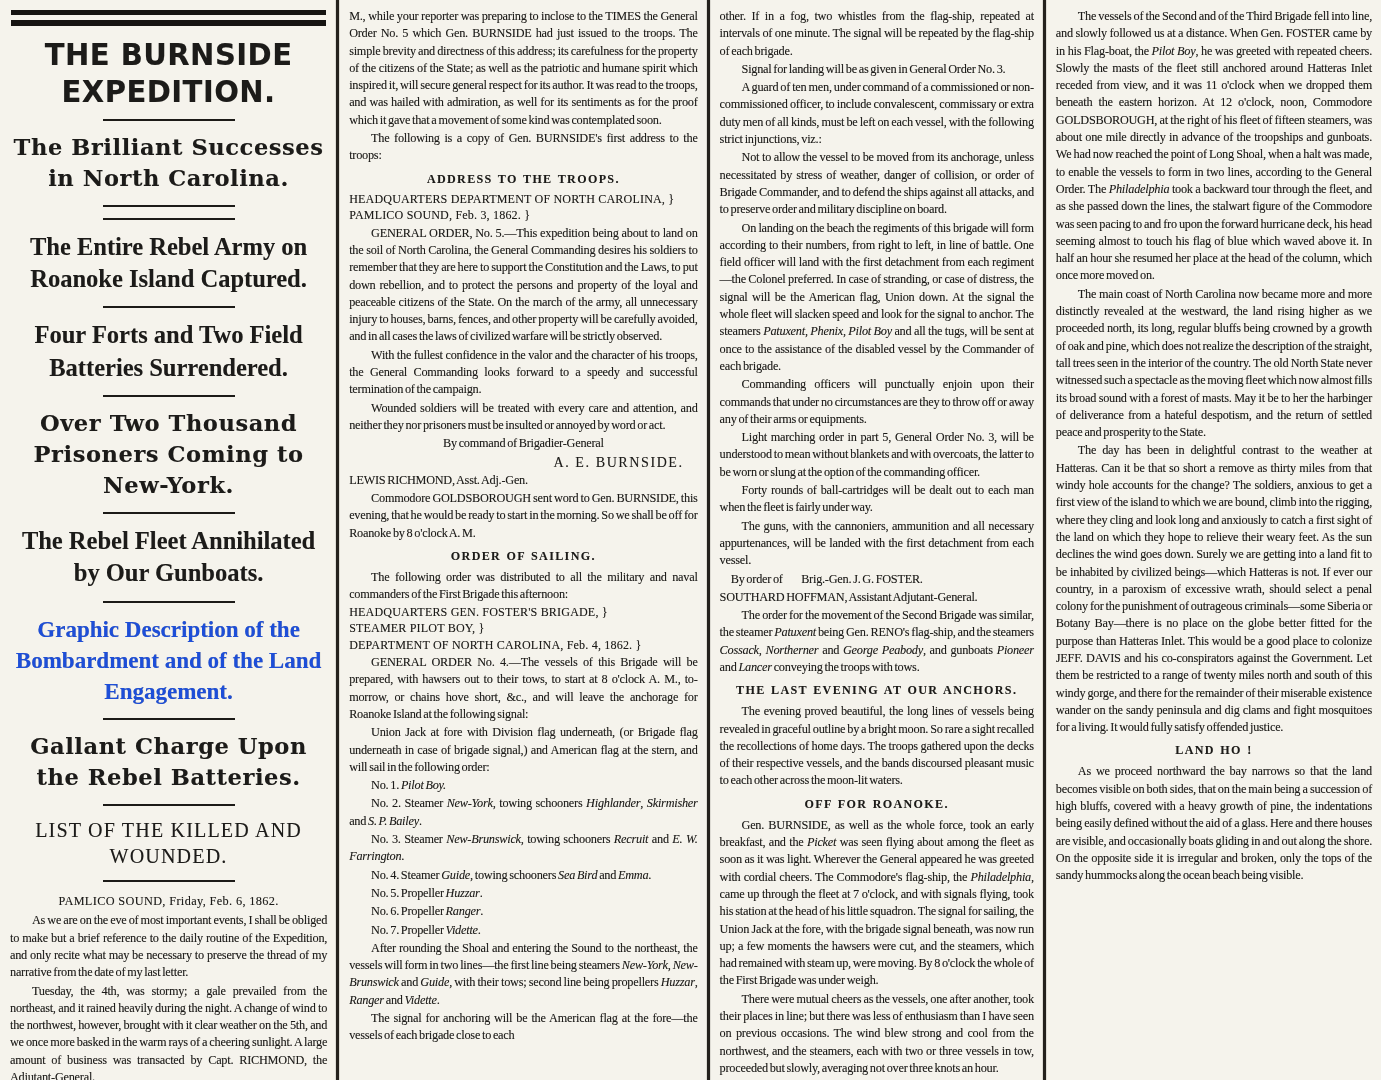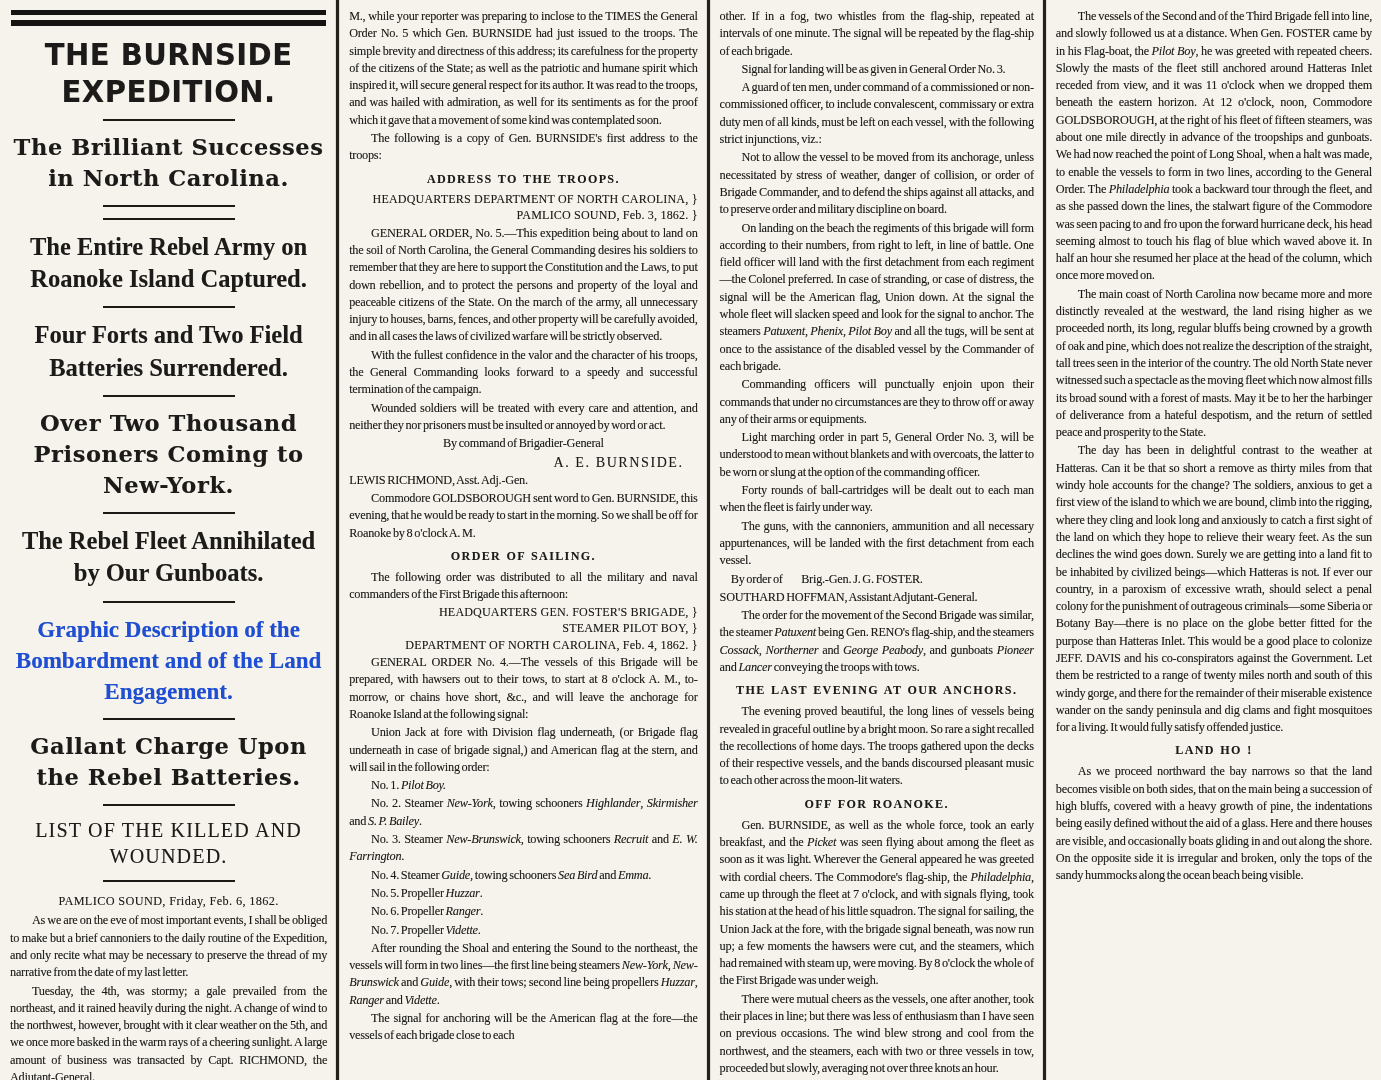--- a/index.html
+++ b/index.html
@@ -21,21 +21,21 @@
   .vrule{width:3px;background:#24211d;height:100%;flex:none;box-shadow:0 0 1px #000;}
 
   .blk{margin:0 0 1px;}
   .p,.p-cont,.p-noind,.sig-center,.sig-right,.sig-split,.dateline{
     font-size:12.2px;line-height:17.3px;text-align:justify;
     letter-spacing:-0.2px;word-spacing:-1px;
   }
   .p{text-indent:1.8em;}
   .p-cont,.p-noind{text-indent:0;}
   .heading{font-size:12px;font-weight:bold;letter-spacing:1.4px;text-align:center;margin:7px 0 5px;word-spacing:1px;}
-  .hq{font-size:12px;line-height:15.5px;text-align:right;letter-spacing:0.2px;word-spacing:0;}
+  .hq{font-size:12px;line-height:15.5px;text-align:left;letter-spacing:0.2px;word-spacing:0;}
   .dateline{text-align:center;margin:4px 0 2px;letter-spacing:0.4px;word-spacing:0;}
   .sig-center{text-align:center;}
   .sig-right{text-align:right;padding-right:14px;font-size:14px;letter-spacing:1.6px;word-spacing:0;}
   .sig-split{white-space:pre-wrap;text-align:left;}
 
   .bar{height:5px;border-top:5px solid #161412;border-bottom:6px solid #161412;margin:2px 1px 12px;}
   .rule{width:132px;height:2px;background:#1c1a17;margin:11px auto;}
   .h-main{
     font-family:"DejaVu Sans","Liberation Sans",sans-serif;
     font-weight:bold;font-size:29px;line-height:1.2;text-align:center;
@@ -66,21 +66,21 @@
       <div class="blk rule"></div>
       <div class="blk h-serif">The Rebel Fleet Annihilated by Our Gunboats.</div>
       <div class="blk rule"></div>
       <div class="blk h-light">Graphic Description of the Bombardment and of the Land Engagement.</div>
       <div class="blk rule"></div>
       <div class="blk h-fat">Gallant Charge Upon the Rebel Batteries.</div>
       <div class="blk rule"></div>
       <div class="blk h-caps">LIST OF THE KILLED AND WOUNDED.</div>
       <div class="blk rule"></div>
       <div class="blk dateline">PAMLICO SOUND, Friday, Feb. 6, 1862.</div>
-      <div class="blk p">As we are on the eve of most important events, I shall be obliged to make but a brief cannoniers to the daily routine of the Expedition, and only recite what may be necessary to preserve the thread of my narrative from the date of my last letter.</div>
+      <div class="blk p">As we are on the eve of most important events, I shall be obliged to make but a brief reference to the daily routine of the Expedition, and only recite what may be necessary to preserve the thread of my narrative from the date of my last letter.</div>
       <div class="blk p">Tuesday, the 4th, was stormy; a gale prevailed from the northeast, and it rained heavily during the night. A change of wind to the northwest, however, brought with it clear weather on the 5th, and we once more basked in the warm rays of a cheering sunlight. A large amount of business was transacted by Capt. RICHMOND, the Adjutant-General.</div>
     </div>
   <div class="vrule"></div>
   <div class="col col-2">
       <div class="blk p-cont">M., while your reporter was preparing to inclose to the TIMES the General Order No. 5 which Gen. BURNSIDE had just issued to the troops. The simple brevity and directness of this address; its carefulness for the property of the citizens of the State; as well as the patriotic and humane spirit which inspired it, will secure general respect for its author. It was read to the troops, and was hailed with admiration, as well for its sentiments as for the proof which it gave that a movement of some kind was contemplated soon.</div>
       <div class="blk p">The following is a copy of Gen. BURNSIDE's first address to the troops:</div>
       <div class="blk heading">ADDRESS TO THE TROOPS.</div>
       <div class="blk hq">HEADQUARTERS DEPARTMENT OF NORTH CAROLINA, }</div>
       <div class="blk hq">PAMLICO SOUND, Feb. 3, 1862. }</div>
       <div class="blk p">GENERAL ORDER, No. 5.—This expedition being about to land on the soil of North Carolina, the General Commanding desires his soldiers to remember that they are here to support the Constitution and the Laws, to put down rebellion, and to protect the persons and property of the loyal and peaceable citizens of the State. On the march of the army, all unnecessary injury to houses, barns, fences, and other property will be carefully avoided, and in all cases the laws of civilized warfare will be strictly observed.</div>

